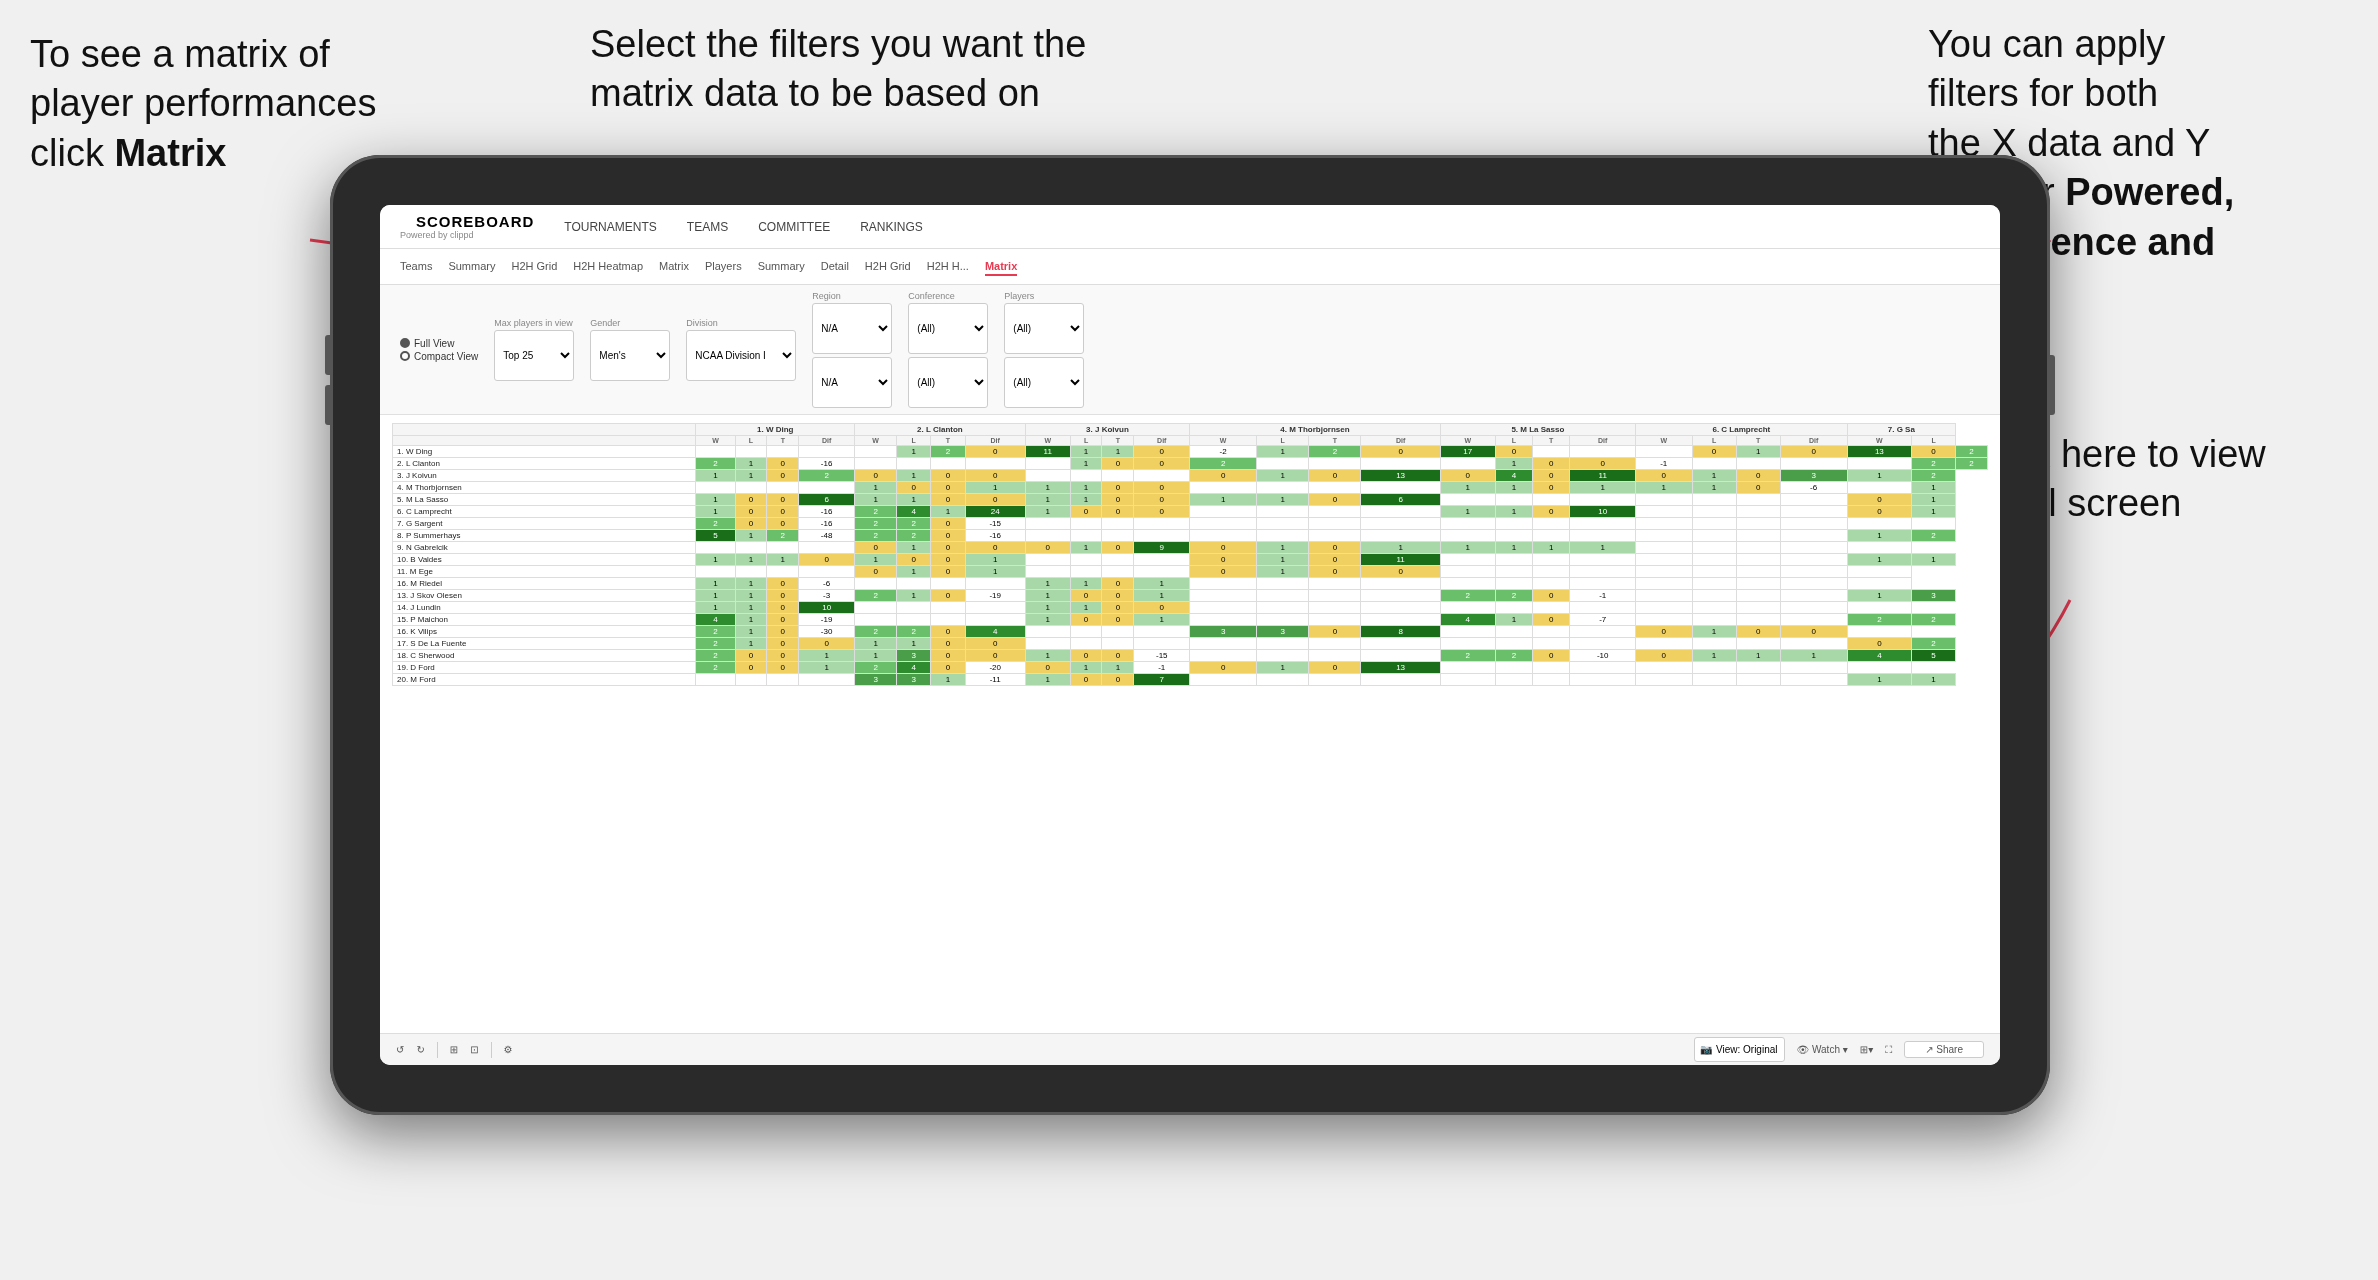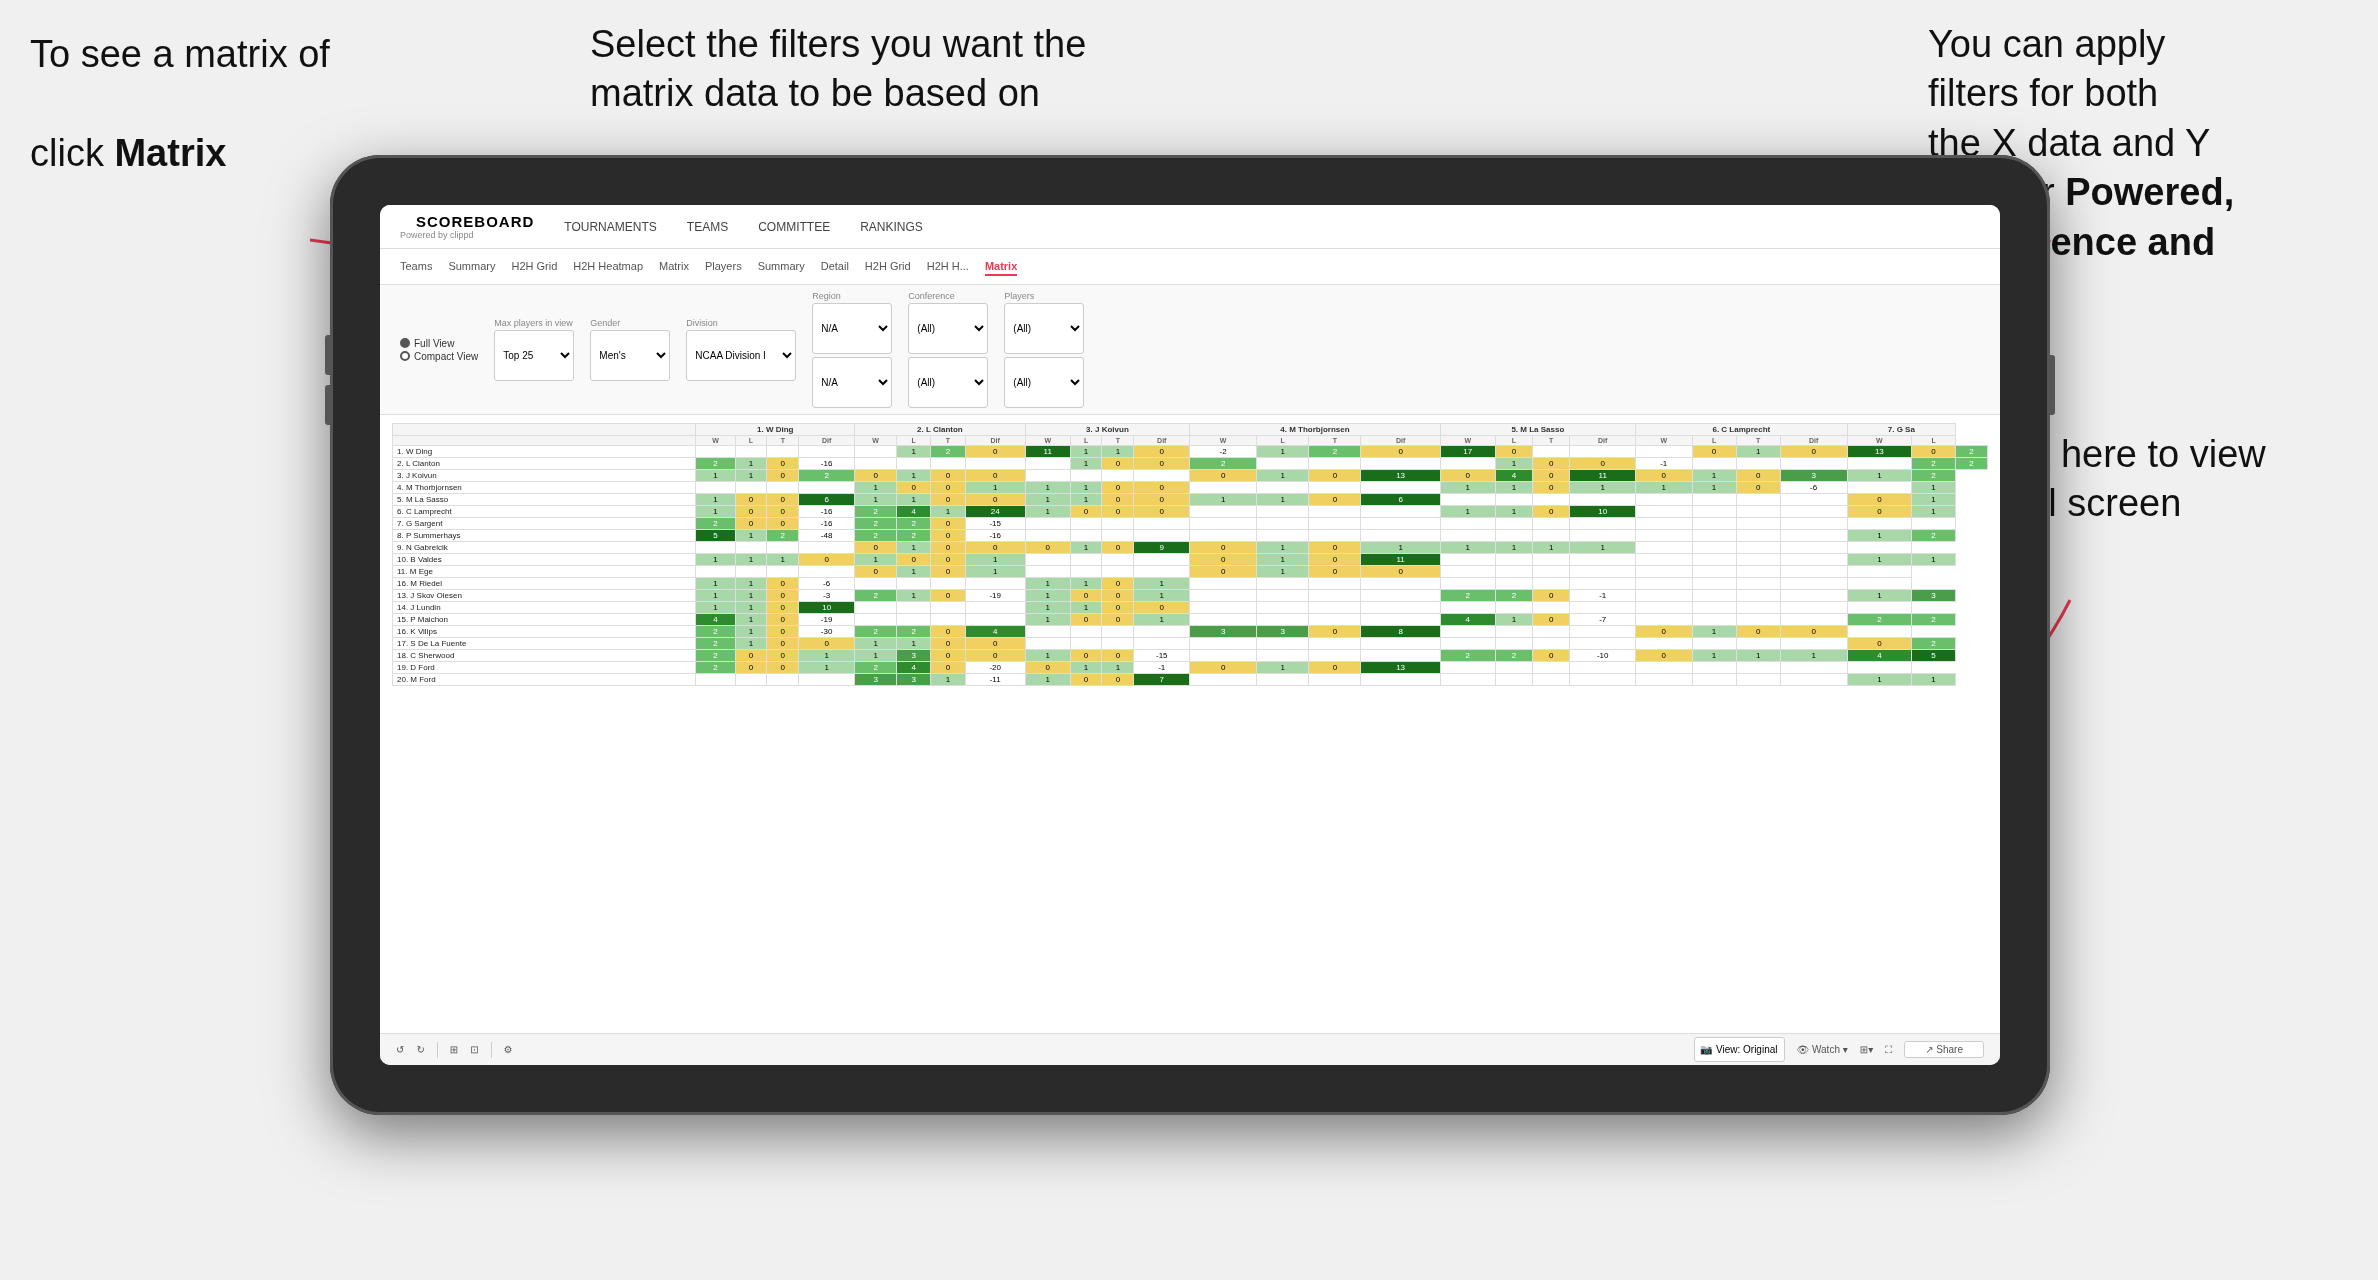--- a/index.html
+++ b/index.html
@@ -279,21 +279,21 @@
       height: 40px;
       background: #555;
       border-radius: 3px 0 0 3px;
     }
   </style>
 </head>
 <body>
 
 <div class="annotation ann-topleft">
   <span>To see a matrix of</span><br>
-  <br>
+  <span>player performances</span><br>
   <span>click </span><b>Matrix</b>
 </div>
 
 <div class="annotation ann-topmid">
   <span>Select the filters you want the matrix data to be based on</span>
 </div>
 
 <div class="annotation ann-topright">
   <span>You  can apply</span><br>
   <span>filters for both</span><br>

